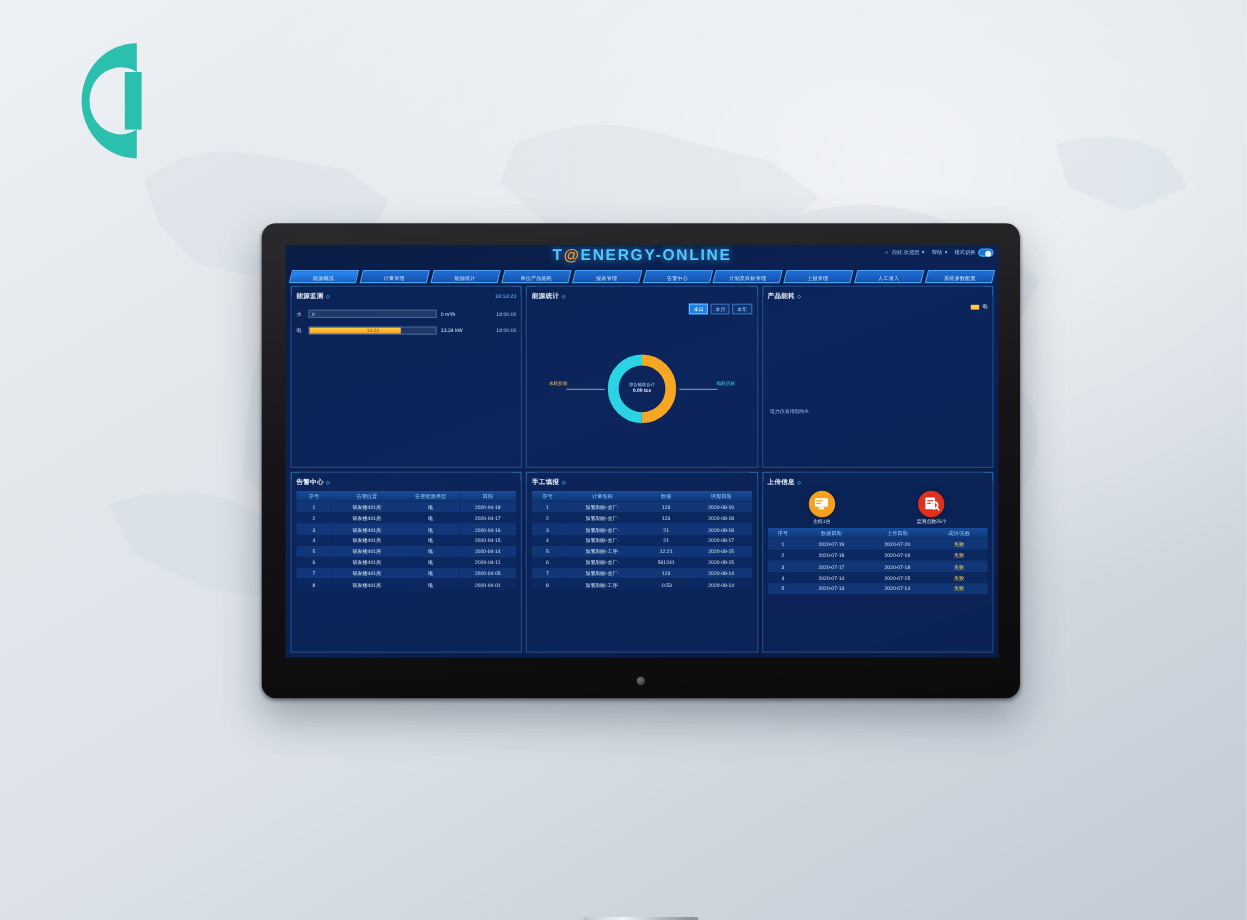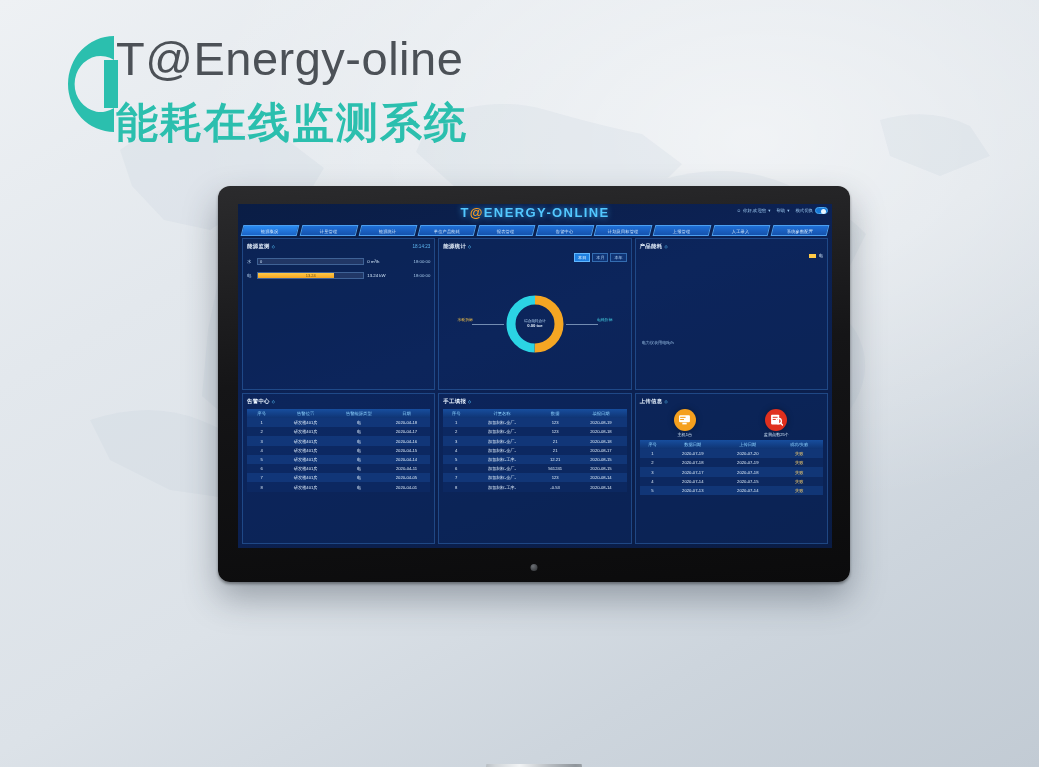--- a/index.html
+++ b/index.html
@@ -186,24 +186,20 @@
   </g>
 </svg>
 </div>
 
 <div class="brand">
   <div class="brand-mark">
     <svg viewBox="0 0 72 108" width="72" height="108">
       <path d="M62 6 A46 48 0 1 0 62 102 L62 78 A26 28 0 1 1 62 30 Z" fill="#2bbfae"></path>
       <rect x="52" y="30" width="14" height="48" fill="#2bbfae"></rect>
     </svg>
-  </div>
-  <div class="brand-text">
-    <div class="brand-en">T@Energy-oline</div>
-    <div class="brand-cn">能耗在线监测系统</div>
   </div>
 </div>
 
 <div class="monitor">
   <div class="bezel">
     <div class="screen">
 
       <div class="topbar">
         <div class="app-title"><span>T</span><span class="at">@</span><span>ENERGY-ONLINE</span></div>
         <div class="topright">

